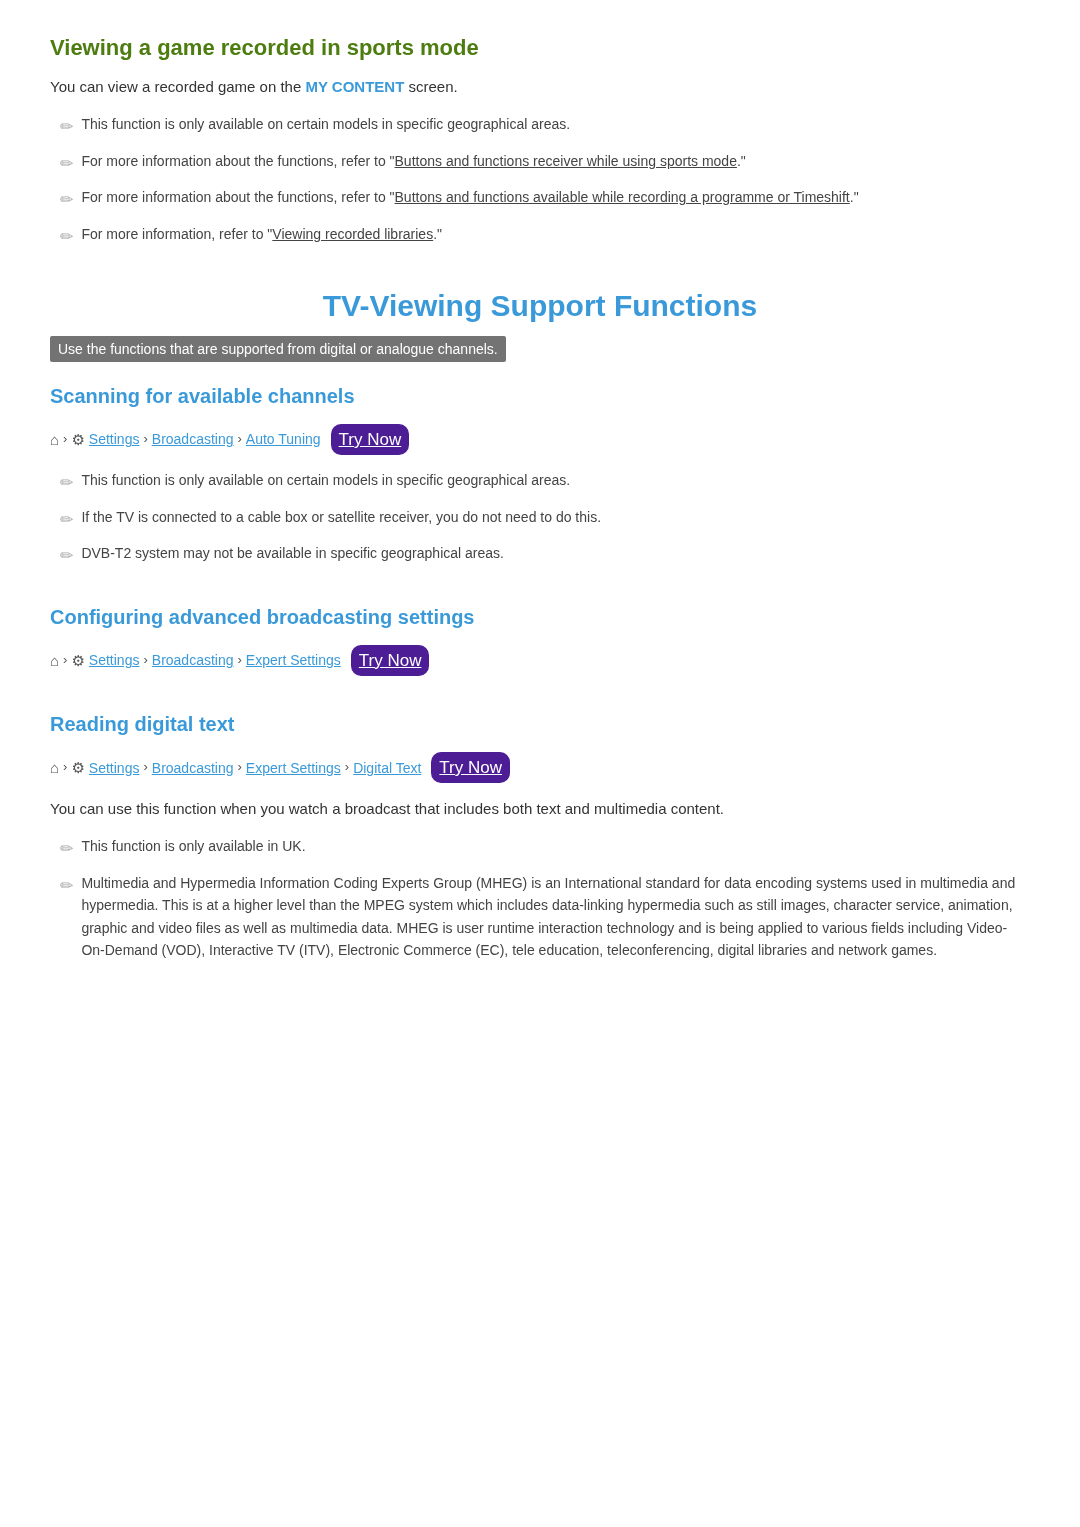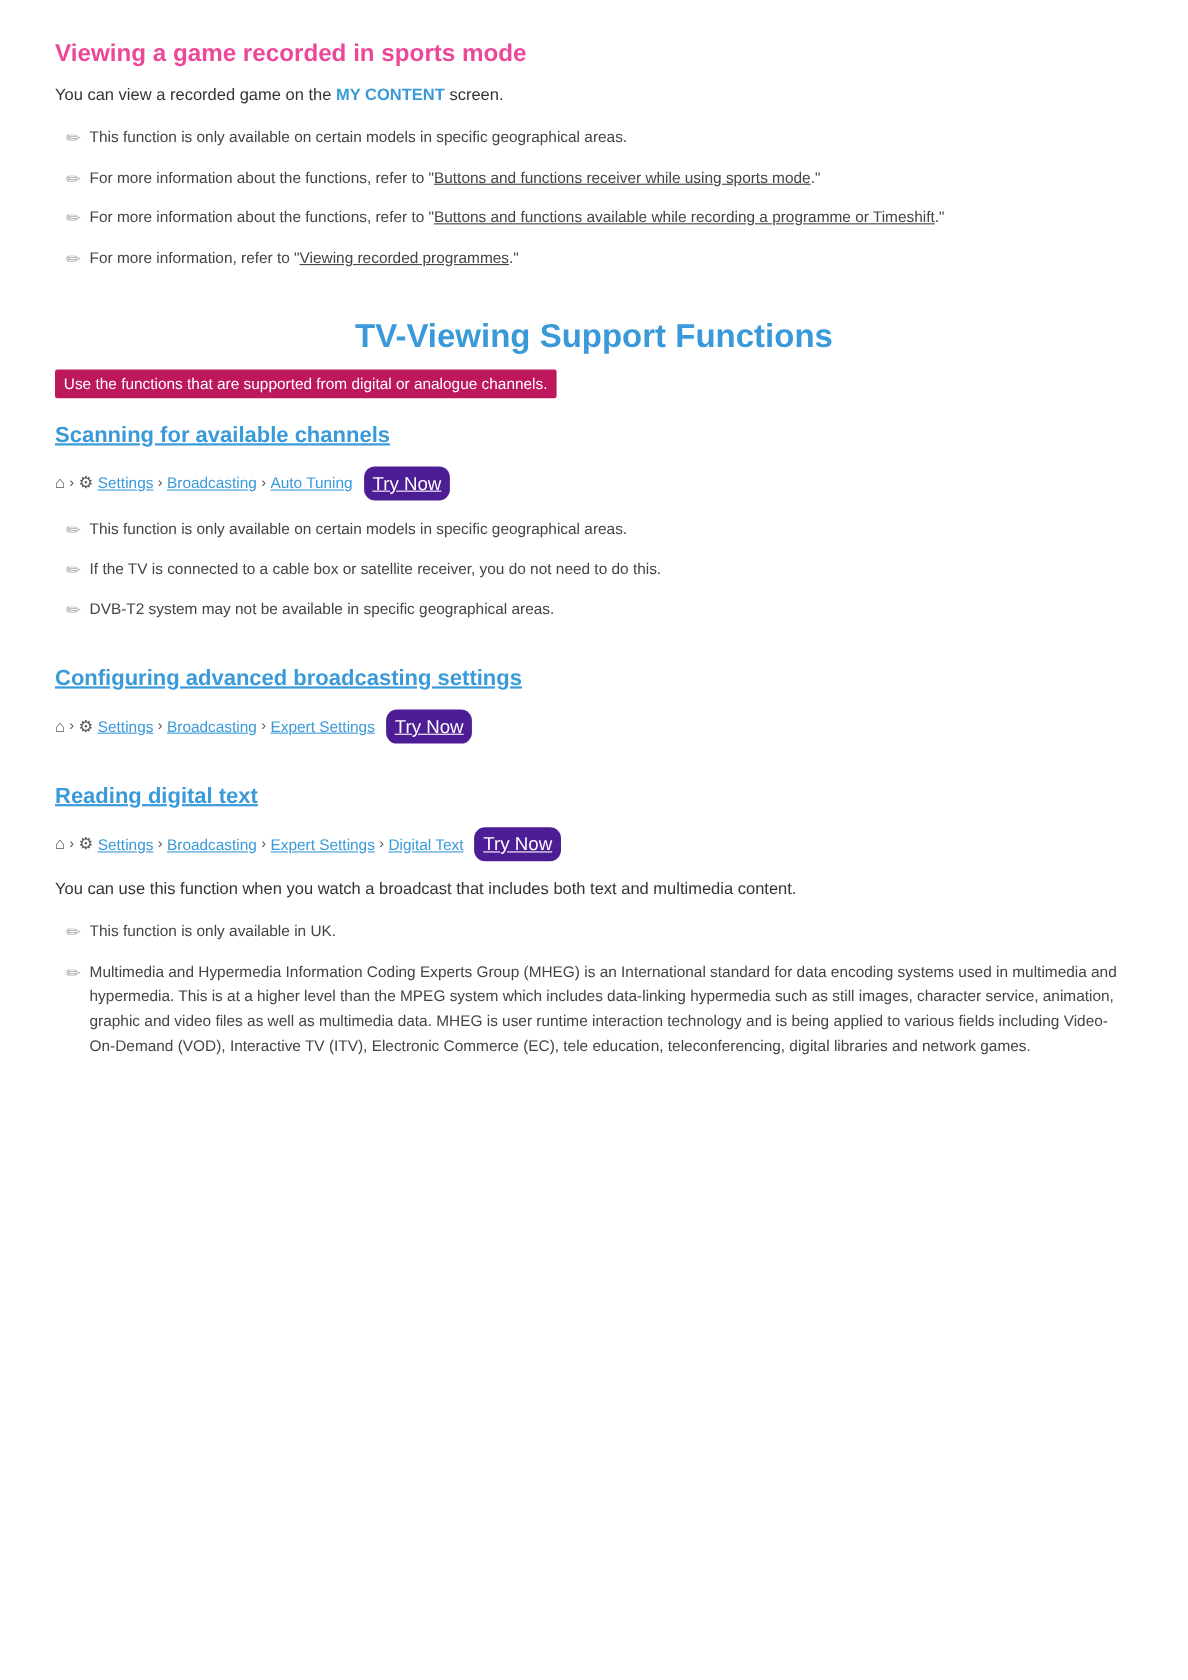--- a/index.html
+++ b/index.html
@@ -11,27 +11,27 @@
       line-height: 1.6;
       padding: 30px 50px 60px 50px;
       max-width: 1080px;
     }
     .section {
       margin-bottom: 32px;
     }
     h2 {
       font-size: 22px;
       font-weight: 600;
-      color: #ec4899;
+      color: #4d7c0f;
       margin-bottom: 10px;
     }
     .section-subtitle {
       font-size: 14px;
       color: #fff;
-      background: #be185d;
+      background: #737373;
       display: inline-block;
       padding: 2px 8px;
       border-radius: 2px;
       margin-bottom: 18px;
     }
     .breadcrumb {
       display: flex;
       align-items: center;
       gap: 4px;
       font-size: 14px;
@@ -103,21 +103,20 @@
       font-weight: 700;
       color: #3a9ad9;
       margin-bottom: 6px;
       text-align: center;
     }
     .subsection-title {
       font-size: 20px;
       font-weight: 600;
       color: #3a9ad9;
       margin-bottom: 12px;
-      text-decoration: underline;
     }
     .settings-icon {
       font-size: 15px;
       color: #555;
     }
   </style>
 </head>
 <body>
 
 <div class="section">
@@ -135,21 +134,21 @@
     <li>
       <span class="pencil-icon">✏</span>
       <span>For more information about the functions, refer to "<a class="link" href="#">Buttons and functions receiver while using sports mode</a>."</span>
     </li>
     <li>
       <span class="pencil-icon">✏</span>
       <span>For more information about the functions, refer to "<a class="link" href="#">Buttons and functions available while recording a programme or Timeshift</a>."</span>
     </li>
     <li>
       <span class="pencil-icon">✏</span>
-      <span>For more information, refer to "<a class="link" href="#">Viewing recorded programmes</a>."</span>
+      <span>For more information, refer to "<a class="link" href="#">Viewing recorded libraries</a>."</span>
     </li>
   </ul>
 </div>
 
 <div class="section">
   <div class="big-section-title">TV-Viewing Support Functions</div>
   <div class="section-subtitle">Use the functions that are supported from digital or analogue channels.</div>
 
   
   <div class="section">

